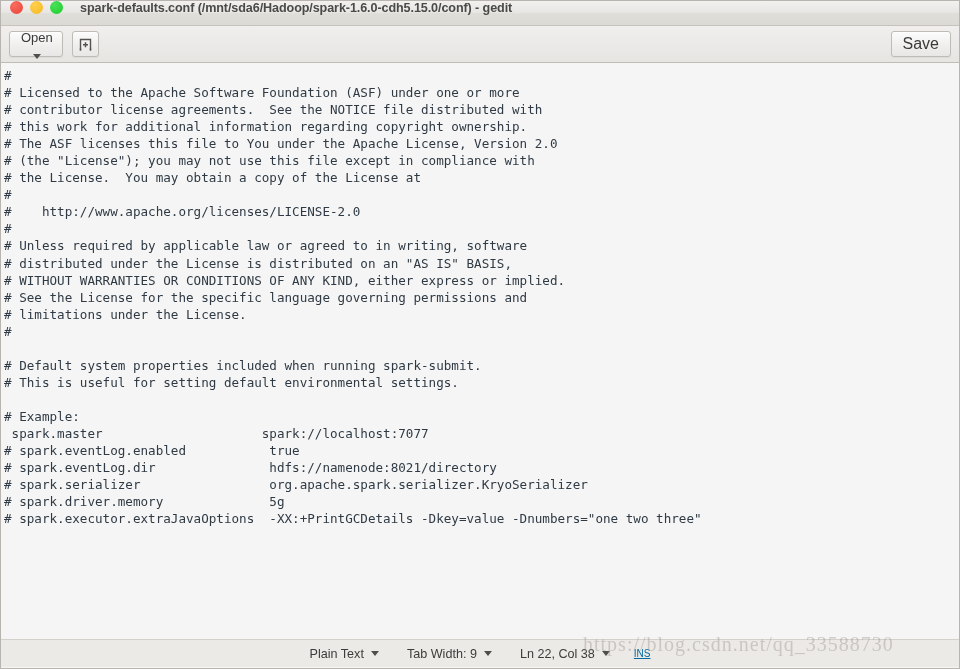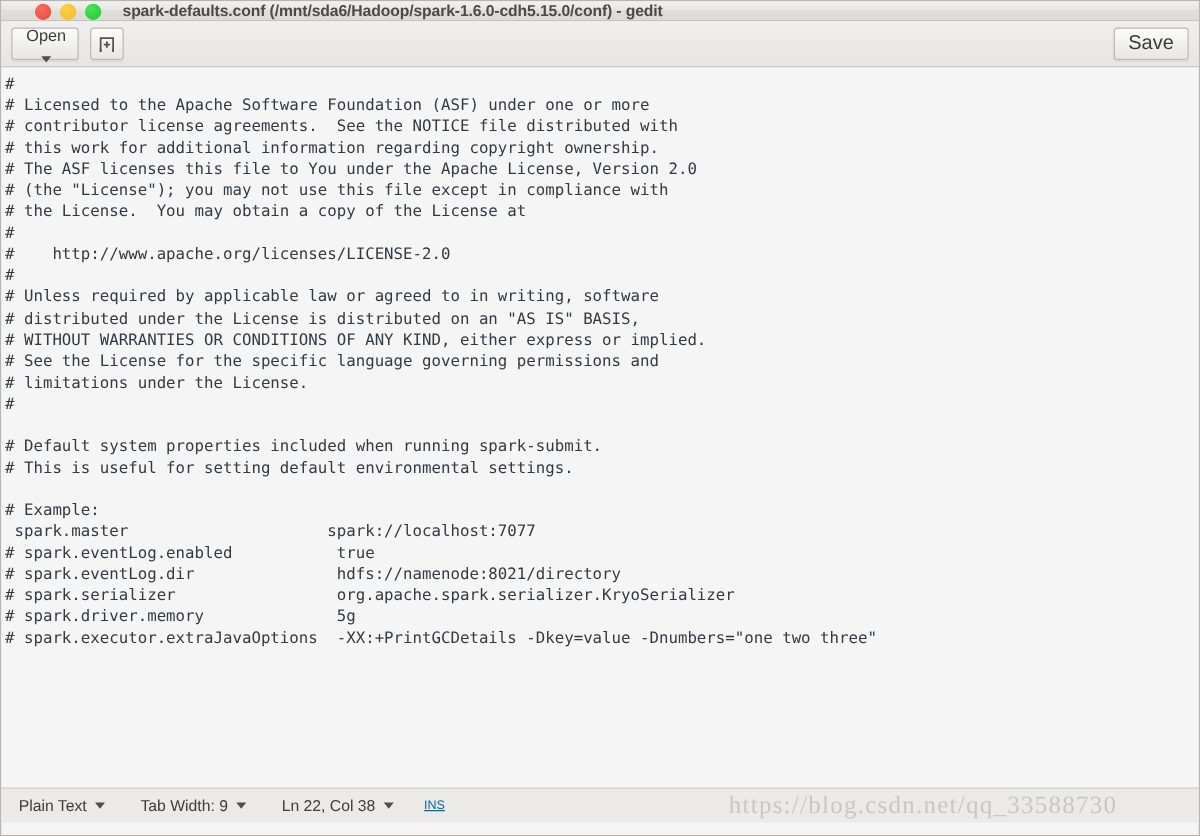--- a/index.html
+++ b/index.html
@@ -16,27 +16,26 @@
     height: 669px;
     overflow: hidden;
     background: #f5f5f5;
     border: 1px solid #b8b4b0;
     box-sizing: border-box;
   }
 
   
   .titlebar {
     position: relative;
-    height: 16px;
+    height: 25px;
     background: linear-gradient(to bottom, #f2f1f0 0%, #e8e6e3 48%, #e0ded9 49%, #dcdad5 100%);
     border-bottom: 1px solid #c6c2bd;
     display: flex;
-    align-items: flex-end;
-    box-sizing: border-box;
-    padding-left: 18px;
+    align-items: flex-start;
+    box-sizing: border-box;
   }
   .wbtns {
     display: flex;
     align-items: center;
     gap: 7px;
     padding-left: 9px;
   }
   .wbtn {
     width: 13px;
     height: 13px;
@@ -130,21 +129,21 @@
 
   
   .statusbar {
     position: relative;
     height: 28px;
     background: #eceae7;
     border-top: 1px solid #d4d1cd;
     box-sizing: border-box;
     display: flex;
     align-items: center;
-    justify-content: flex-start;
+    justify-content: center;
     gap: 0px;
     padding-right: 10px;
   }
   .sb-item {
     display: inline-flex;
     align-items: center;
     gap: 7px;
     font-size: 12.6px;
     color: #3c3c3a;
     padding: 0 14px;

